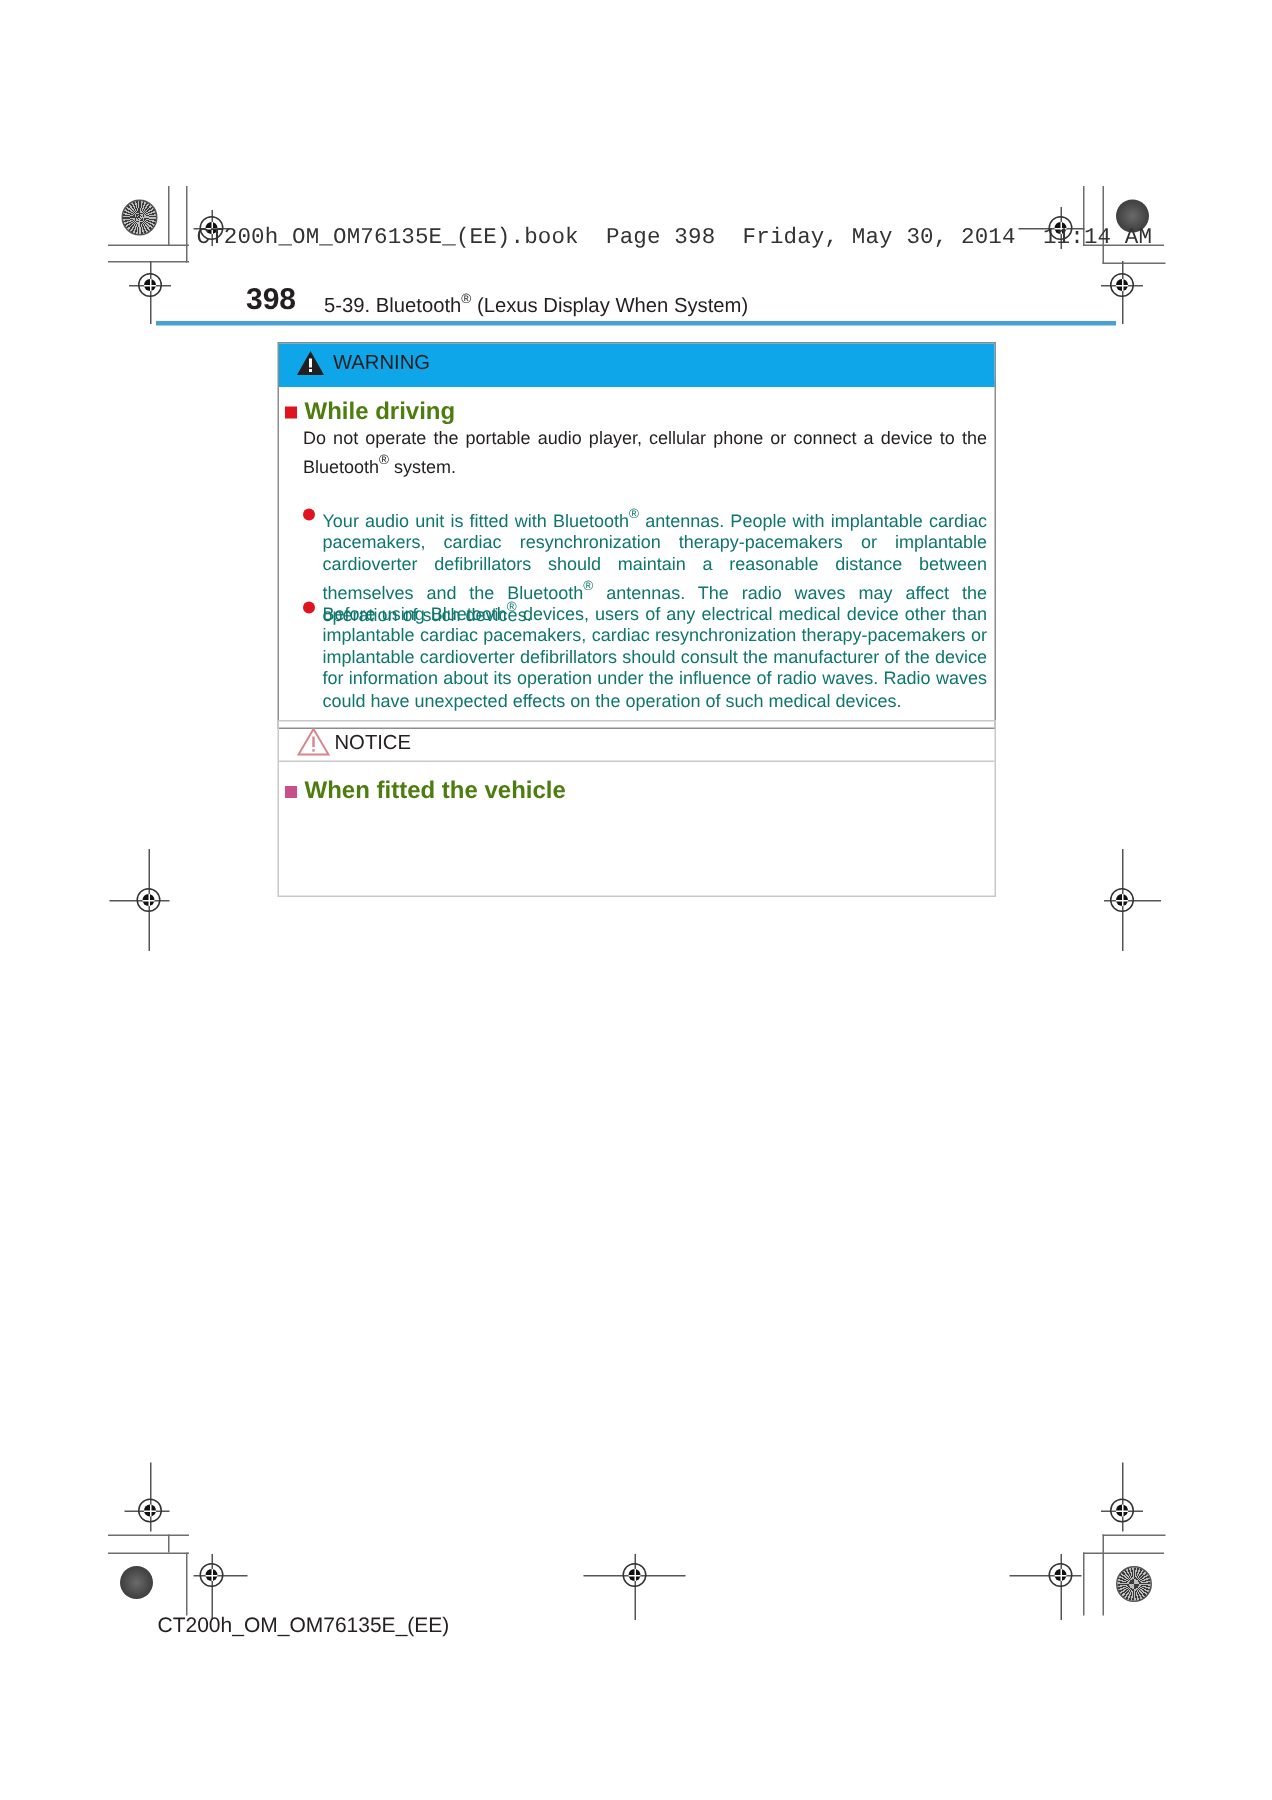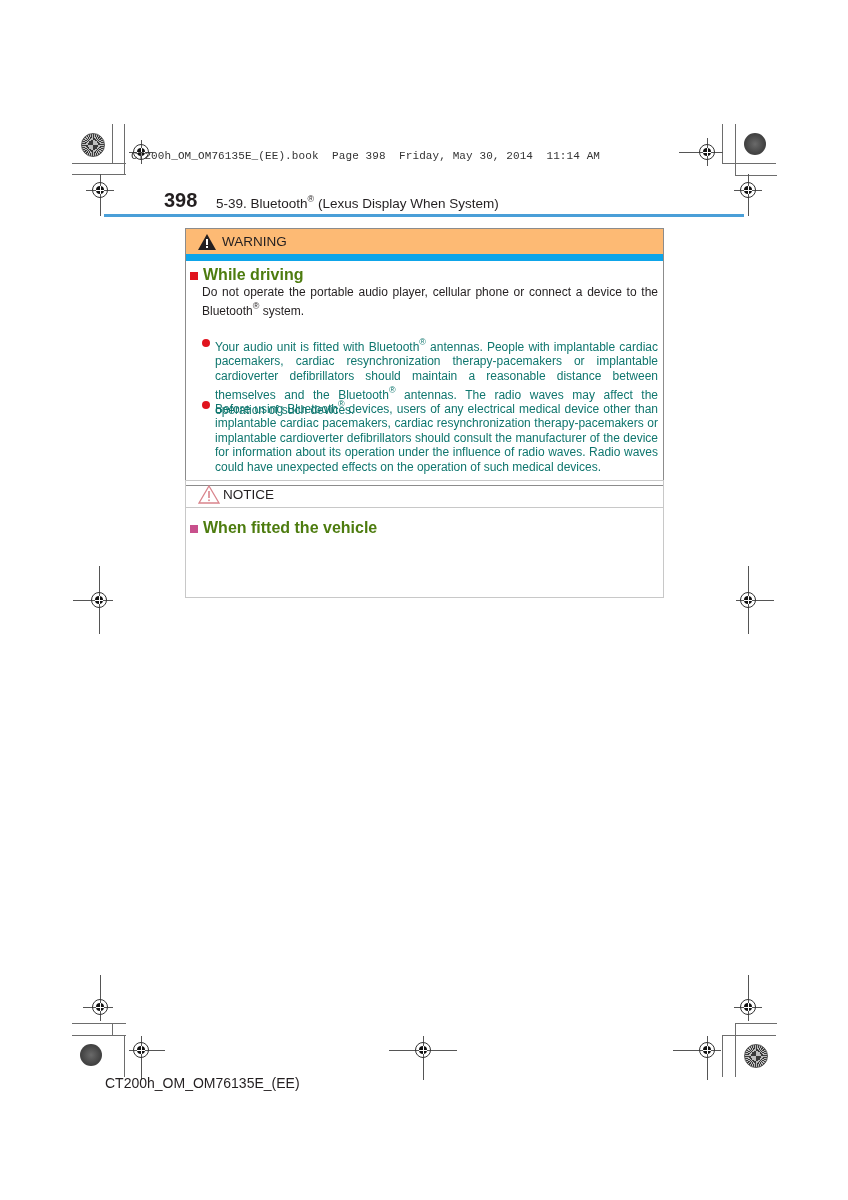--- a/index.html
+++ b/index.html
@@ -10,28 +10,28 @@
   .reg .h { position:absolute; height:1px; background:#555; }
   .reg .v { position:absolute; width:1px; background:#555; }
   .reg .ring { position:absolute; width:14px; height:14px; border:1px solid #333; border-radius:50%; left:-8px; top:-8px; }
   .reg .dot { position:absolute; width:8px; height:8px; background:#111; border-radius:50%; left:-4px; top:-4px; }
   .reg .cx { position:absolute; width:8px; height:1px; background:#fff; left:-4px; top:0; }
   .reg .cy { position:absolute; width:1px; height:8px; background:#fff; left:0; top:-4px; }
   .sunburst { position:absolute; width:22px; height:22px; border-radius:50%;
      background: repeating-conic-gradient(#3a3a3a 0deg 6deg, #bdbdbd 6deg 12deg); border:1px solid #555; }
   .solid-disc { position:absolute; width:22px; height:22px; border-radius:50%;
      background: radial-gradient(circle, #6a6a6a 0%, #444 60%, #3a3a3a 100%); }
-  .header-meta { position:absolute; left:131px; top:150px; font-family:"Liberation Mono", monospace; font-size:11px; color:#333; letter-spacing:0.1px; white-space:pre; }
+  .header-meta { position:absolute; left:131px; top:150px; font-family:"Liberation Mono", monospace; font-size:15px; color:#333; letter-spacing:0.1px; white-space:pre; }
   .page-num { position:absolute; left:164px; top:189px; font-size:20px; font-weight:bold; color:#231f20; }
   .section-title { position:absolute; left:216px; top:194px; font-size:13.5px; color:#231f20; }
   .section-title sup, .sup { font-size:9px; vertical-align:6px; }
   .blue-rule { position:absolute; left:104px; top:214px; width:640px; height:3px; background:#4a9fd8; }
   .box { position:absolute; left:185px; width:477px; border:1px solid #8c8c8c; }
   .warn-box { top:228px; height:256px; }
-  .warn-head { height:25px; background:#fdba74; border-bottom:7px solid #0ea5e9; position:relative; }
+  .warn-head { height:25px; background:#0ea5e9; border-bottom:4px solid #0ea5e9; position:relative; }
   .warn-head .label { position:absolute; left:36px; top:5px; font-size:13.5px; color:#231f20; }
   .warn-icon { position:absolute; left:12px; top:5px; }
   .notice-box { top:480px; height:116px; border-color:#c8c8c8; }
   .notice-head { height:26px; border-bottom:1px solid #c8c8c8; position:relative; }
   .notice-head .label { position:absolute; left:37px; top:6px; font-size:13.5px; color:#231f20; }
   .notice-icon { position:absolute; left:12px; top:4px; }
   .item-title { position:absolute; left:4px; font-size:16px; font-weight:bold; color:#4d7c0f; white-space:nowrap; }
   .sq { display:inline-block; width:8px; height:8px; margin-right:5px; vertical-align:0px; }
   .para { position:absolute; left:16px; width:456px; font-size:12px; line-height:14.4px; color:#231f20; text-align:justify; }
   .bullet { position:absolute; left:16px; width:456px; font-size:12px; line-height:14.4px; color:#0f766e; text-align:justify; }

